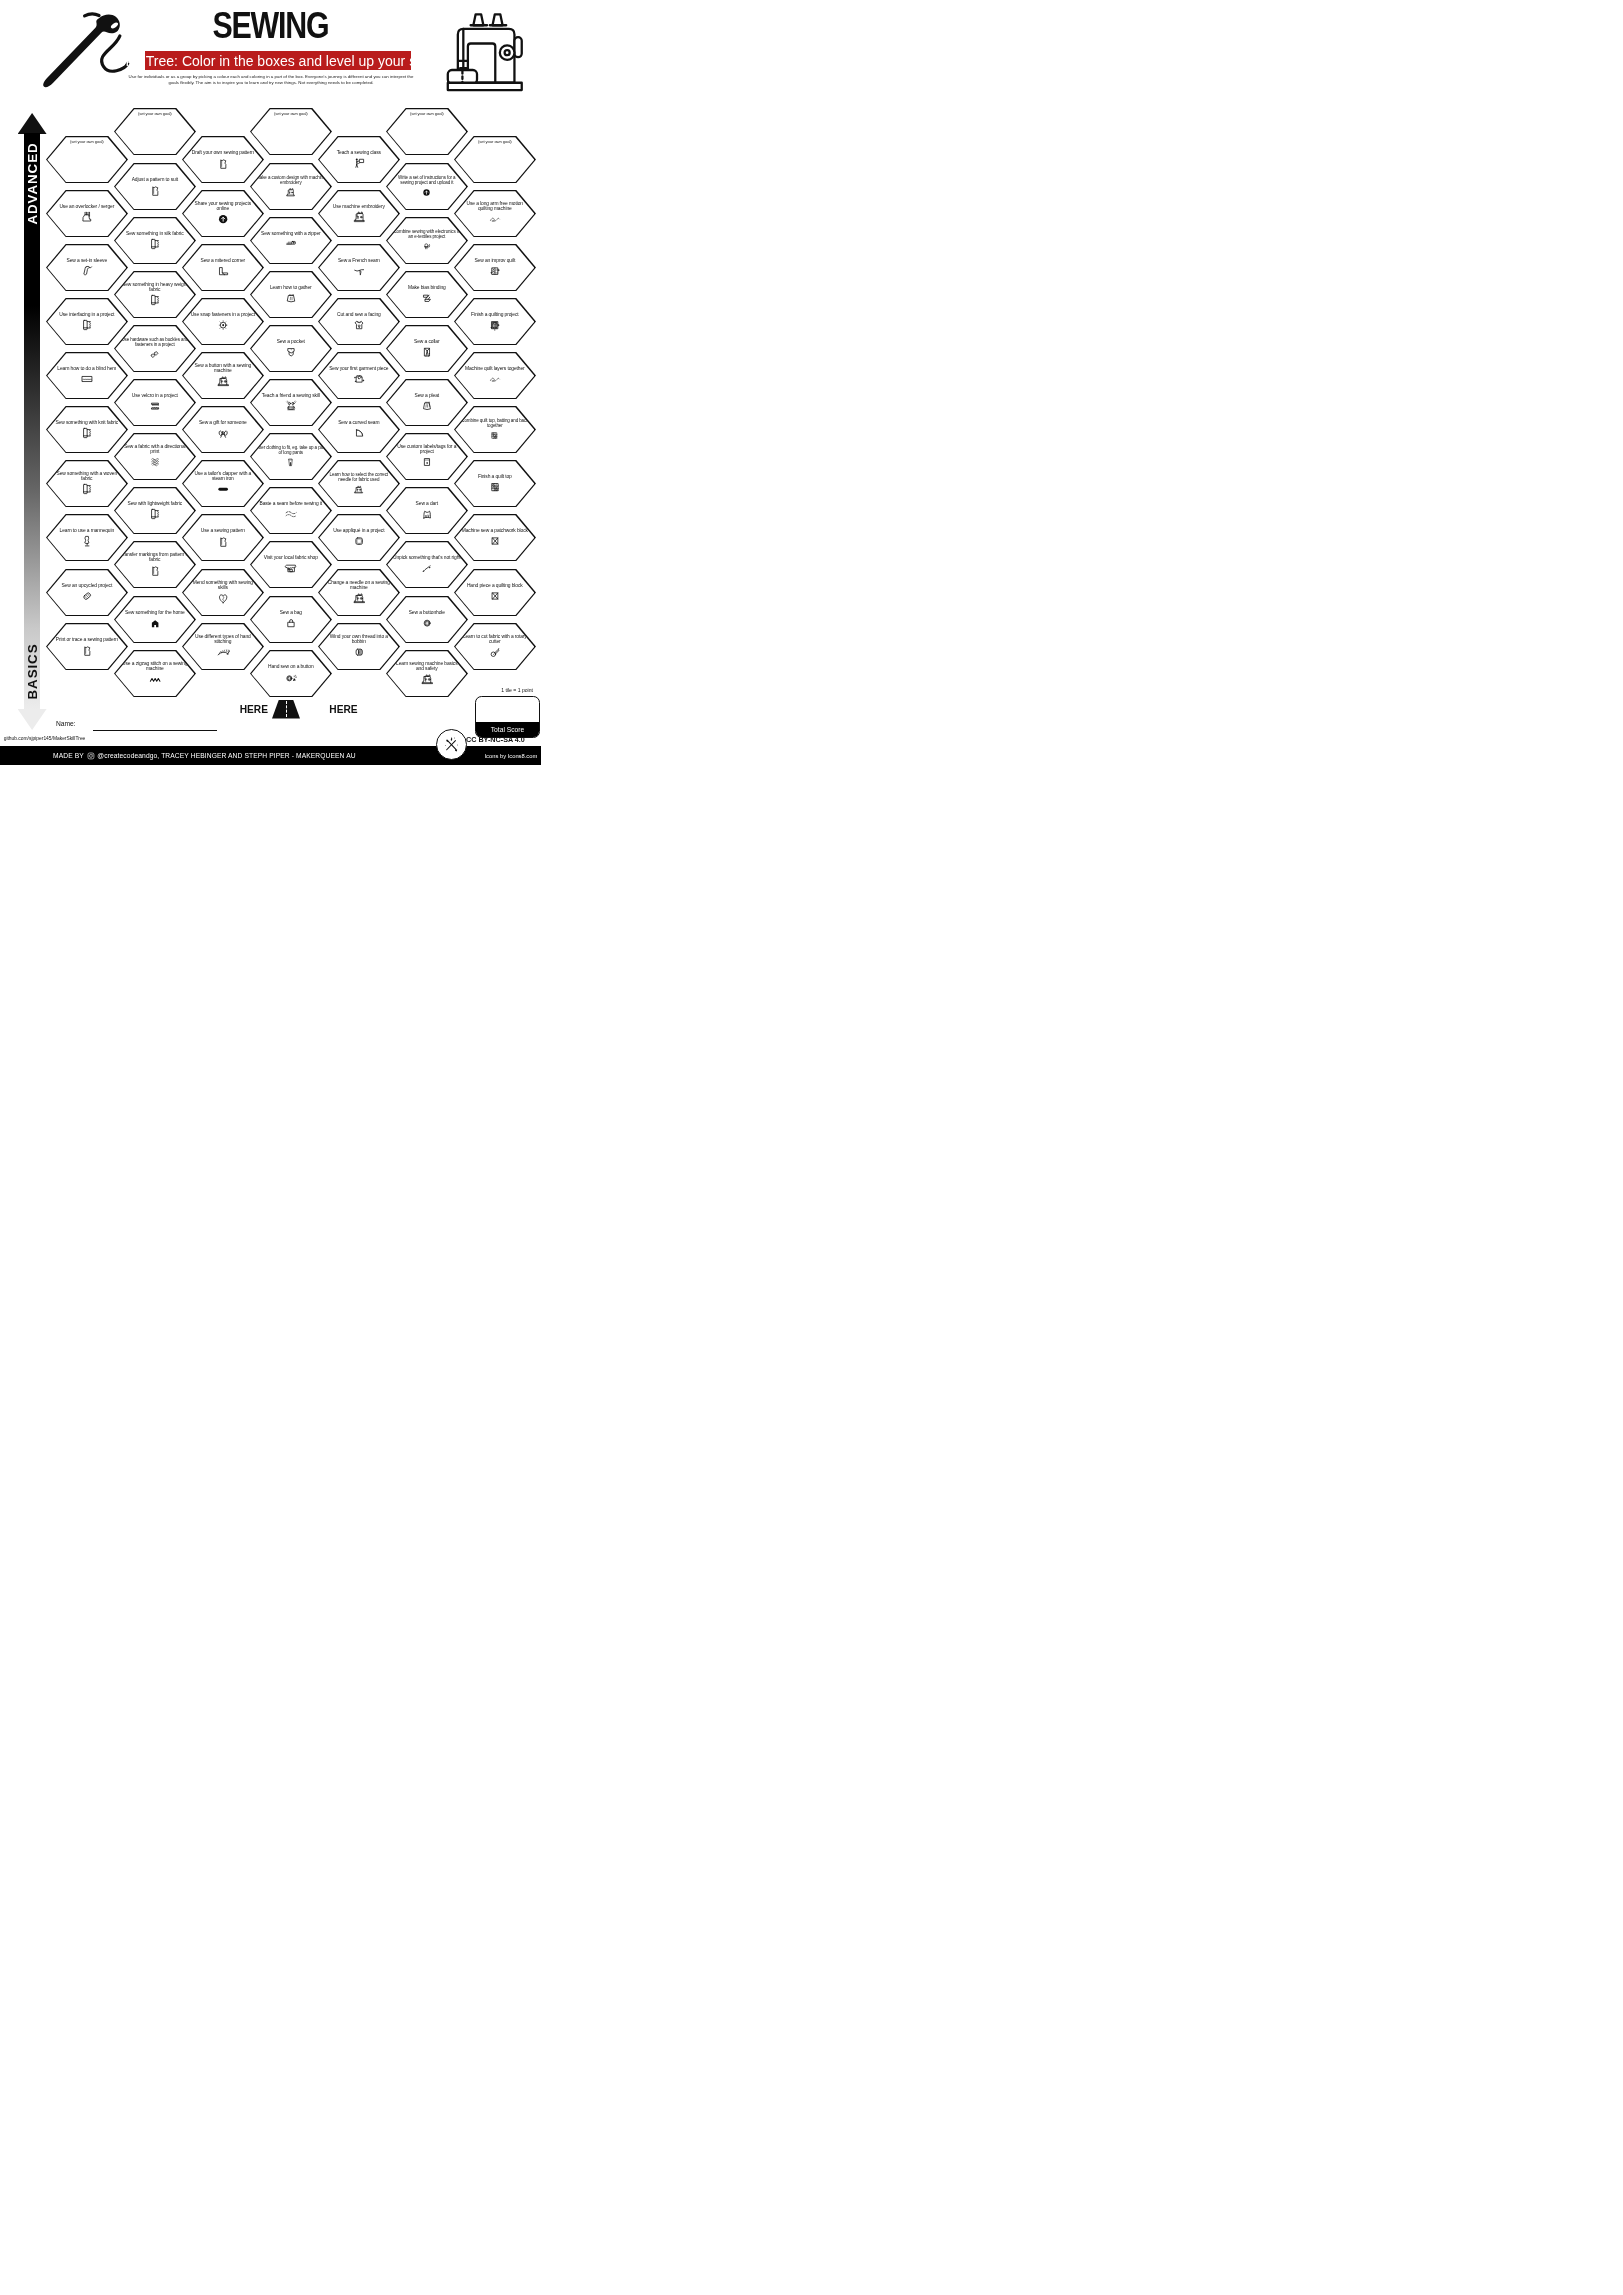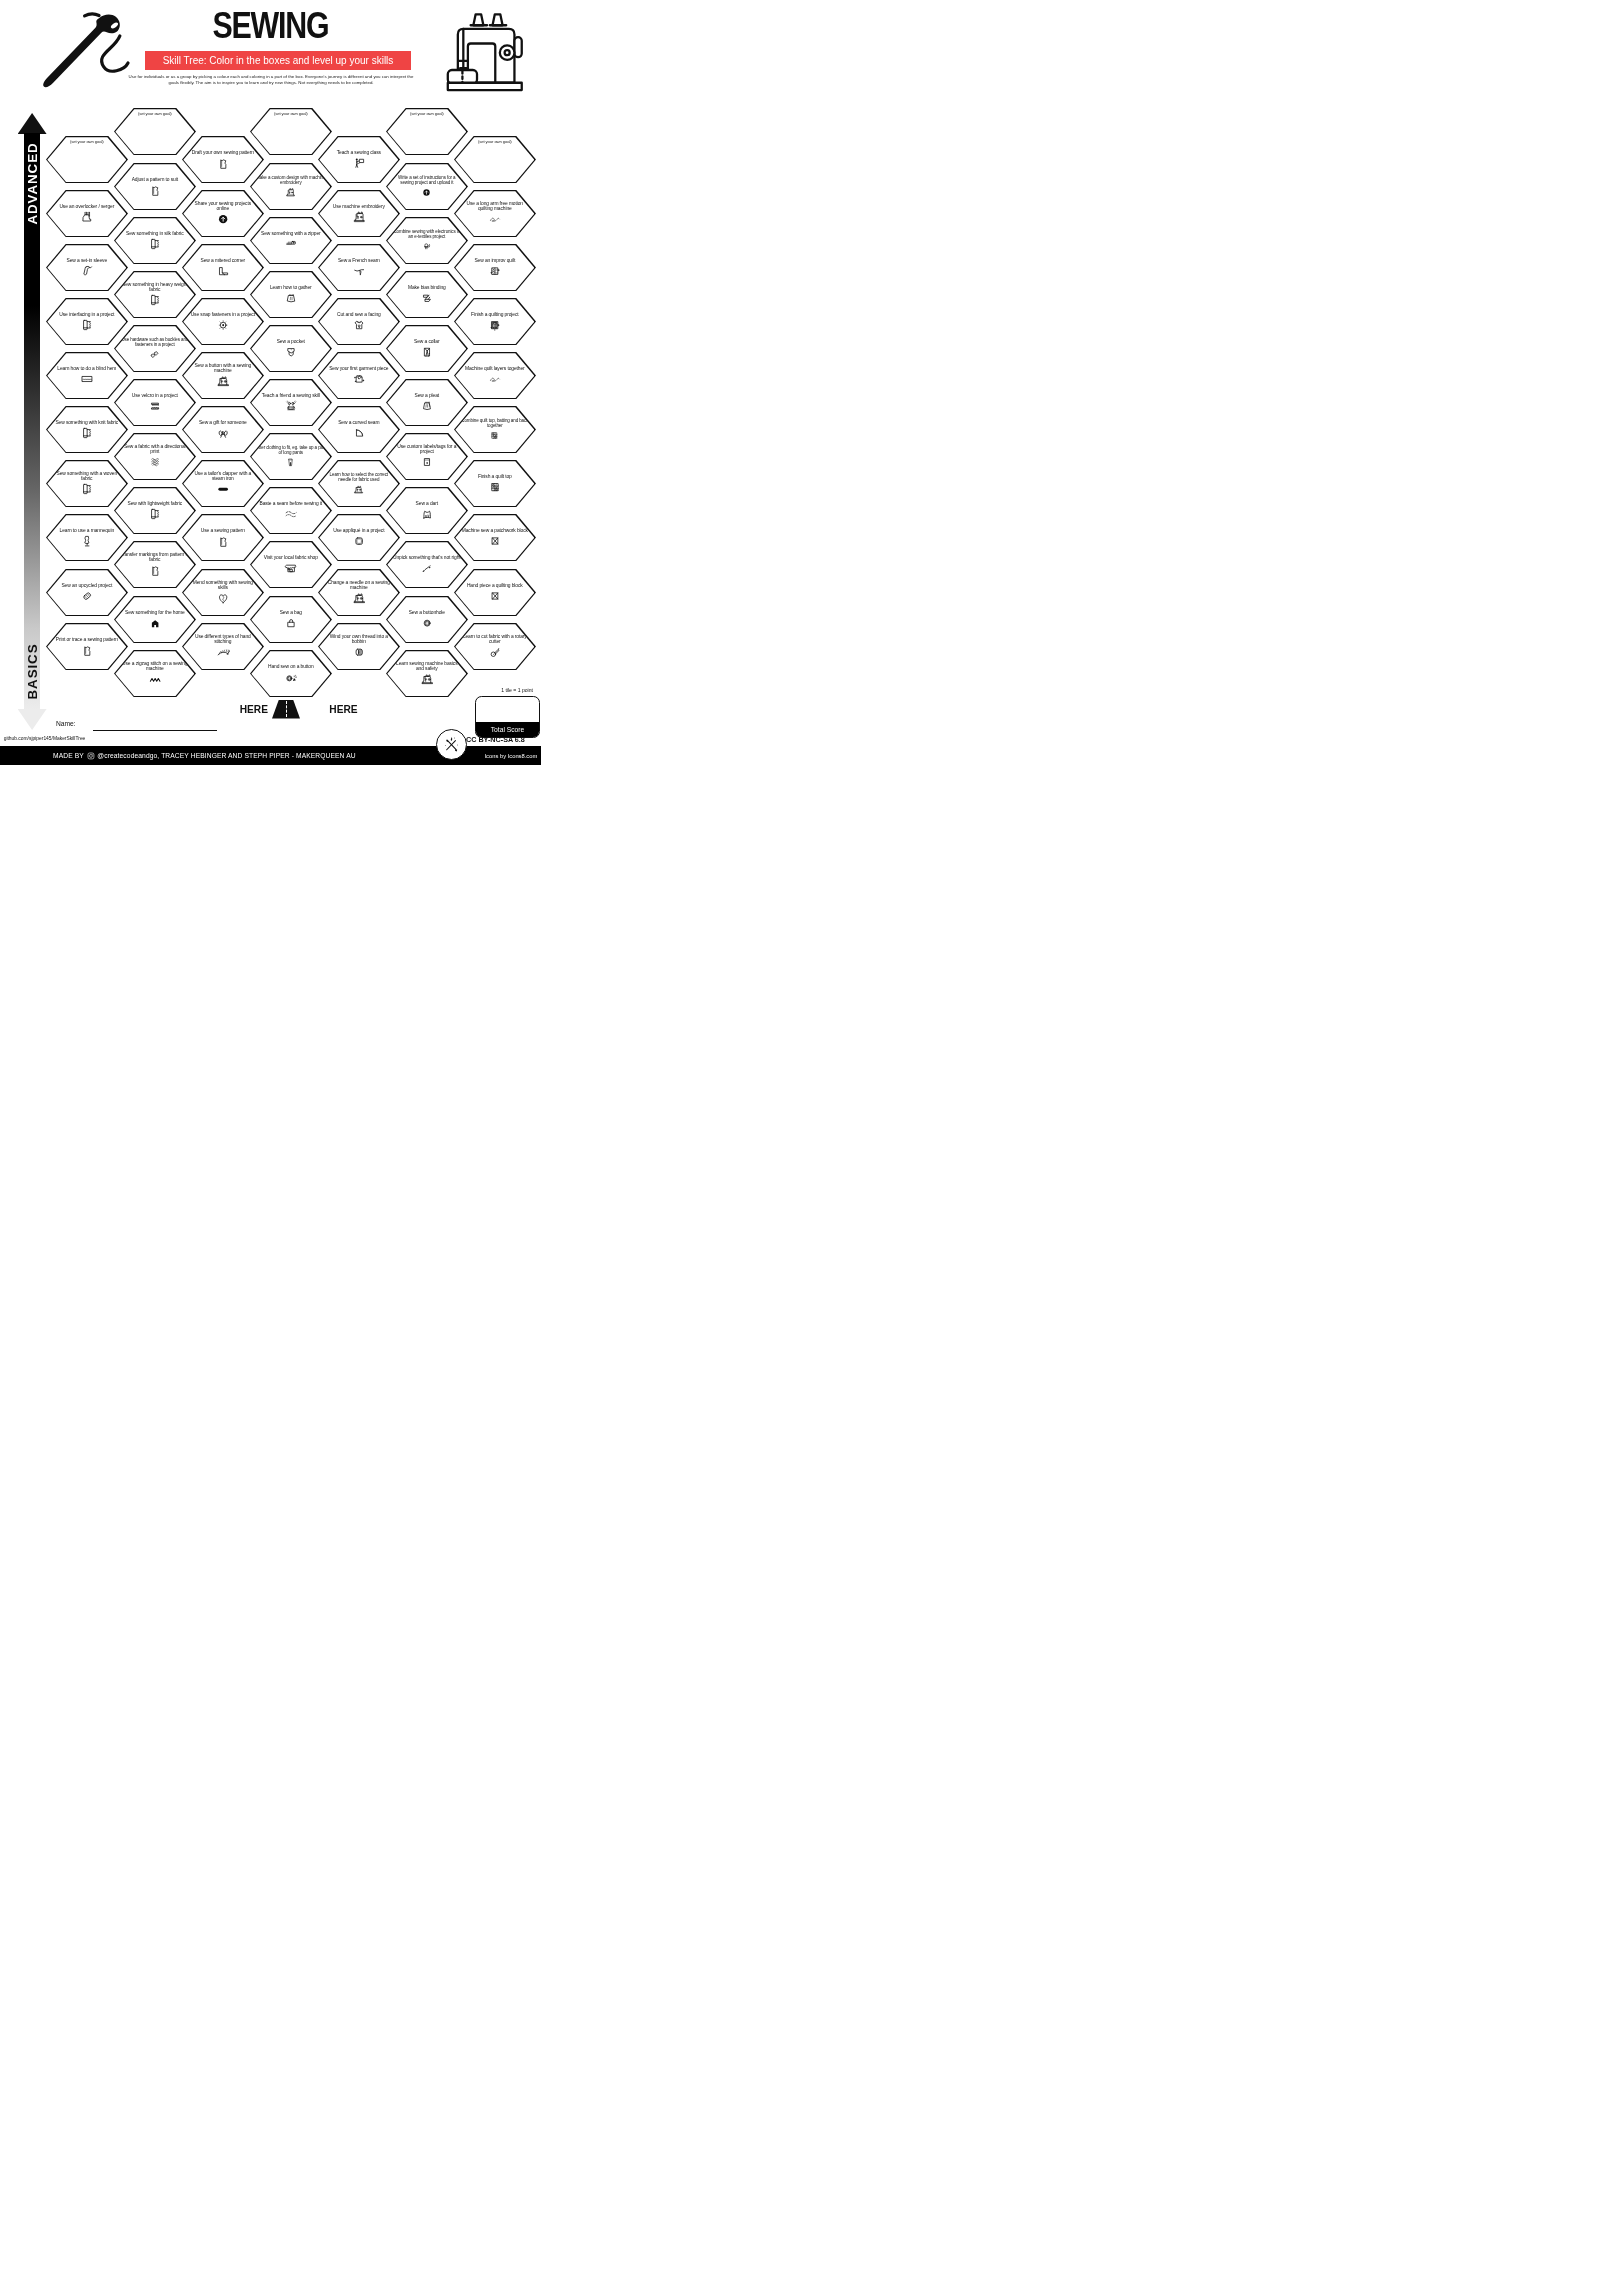--- a/index.html
+++ b/index.html
@@ -1,22 +1,22 @@
 <!DOCTYPE html>
 <html style="font-size:7.4px"><head>
 <meta charset="utf-8">
 <style>
   html,body{margin:0;padding:0;background:#fff;}
   #poster{position:relative;width:541px;height:765px;background:#fff;overflow:hidden;
           font-family:"Liberation Sans",sans-serif;color:#111;}
   
   .title{position:absolute;left:0;right:0;top:4.6px;text-align:center;font-size:37px;font-weight:900;
          letter-spacing:-1.4px;transform:scaleX(.82);transform-origin:50% 0;}
-  .subbar{position:absolute;left:145px;top:51px;width:266px;height:19px;background:#ef4444;color:#fff;
-          display:flex;align-items:center;justify-content:center;font-size:10px;font-weight:500;white-space:nowrap;}
+  .subbar{position:absolute;left:145px;top:51px;width:266px;height:19px;background:#b91c1c;color:#fff;
+          display:flex;align-items:center;justify-content:center;font-size:14px;font-weight:500;white-space:nowrap;}
   .desc{position:absolute;left:125px;top:74px;width:292px;text-align:center;font-size:4.4px;line-height:1.4;color:#222;}
   .art{position:absolute;}
   .art .af{fill:#111;stroke:none}
   .art .as{stroke:#111;stroke-width:7;fill:none;stroke-linecap:round}
   .art2 *{stroke:#111;stroke-width:5;fill:#fff;stroke-linejoin:round;stroke-linecap:round}
   .art2 .ln{fill:none}
   
   .arrowrail{position:absolute;left:17.6px;top:113px;width:29px;height:618px;}
   .a-head{position:absolute;left:0;top:0;width:29px;height:21px;background:#111;
           clip-path:polygon(50% 0,100% 100%,0 100%);}
@@ -870,21 +870,21 @@
       <path d="M13 36L33 15"></path>
         <path d="M14 14l20 21"></path>
       <path d="M12 13l4 1 1 4-4-1z" class="f"></path>
         <path d="M33 34l4 2-1 4-4-2z" class="f"></path>
       <path d="M24 7q4 5 0 9q-3-2 0-9z" class="f"></path>
       <circle cx="31" cy="9" r="1" class="f"></circle>
         <circle cx="10" cy="26" r="1" class="f"></circle>
         <circle cx="38" cy="25" r="1" class="f"></circle>
     </svg>
   </div>
-  <div class="cc">CC BY-NC-SA 6.8</div>
+  <div class="cc">CC BY-NC-SA 4.0</div>
 
   <div class="bar">
     <div class="madeby">
       <span>MADE BY</span>
       <svg viewBox="0 0 24 24" width="7.9" height="7.9">
         <rect x="3" y="3" width="18" height="18" rx="5"></rect>
           <circle cx="12" cy="12" r="4.4"></circle>
           <circle cx="17.4" cy="6.6" r="1.3" class="f"></circle>
       </svg>
       <span>@createcodeandgo, TRACEY HEBINGER  AND STEPH PIPER  -  MAKERQUEEN AU</span>

